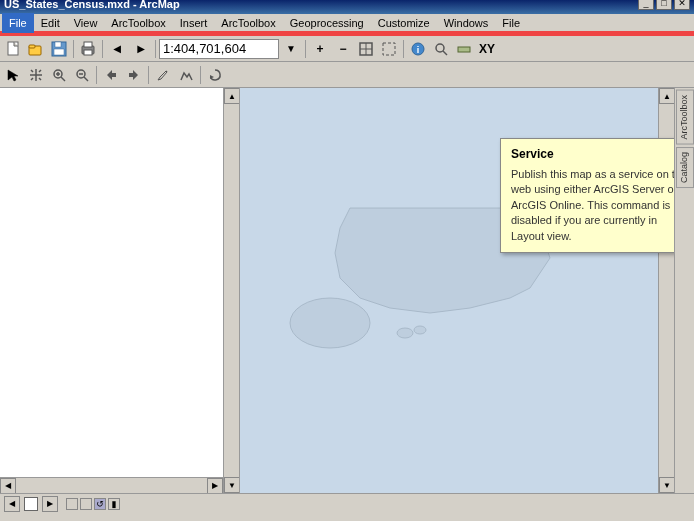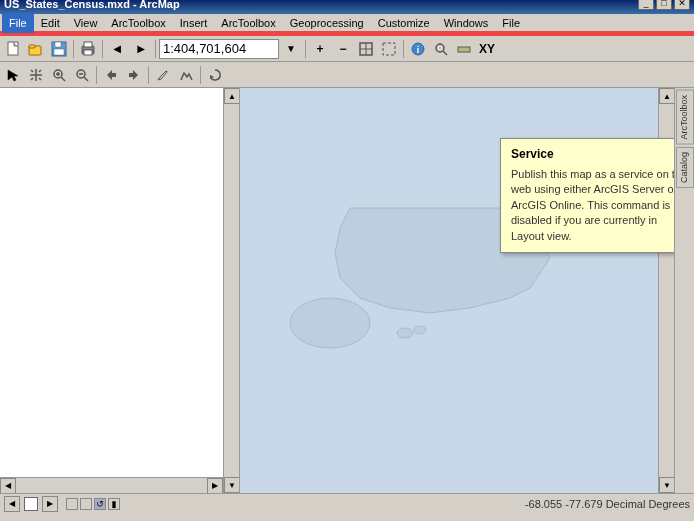--- a/index.html
+++ b/index.html
@@ -468,14 +468,13 @@
     <div class="h-scroll-btn">◀</div>
     <div style="width:14px; height:14px; background:white; border:1px solid #666; display:inline-block;"></div>
     <div class="h-scroll-btn">▶</div>
     <div style="display:flex;align-items:center;gap:2px;margin-left:4px;">
       <div style="width:12px;height:12px;border:1px solid #888;display:flex;align-items:center;justify-content:center;font-size:9px;cursor:pointer;"></div>
       <div style="width:12px;height:12px;border:1px solid #888;display:flex;align-items:center;justify-content:center;font-size:9px;cursor:pointer;"></div>
       <div style="width:12px;height:12px;border:1px solid #888;background:#aac;display:flex;align-items:center;justify-content:center;font-size:9px;cursor:pointer;">↺</div>
       <div style="width:12px;height:12px;border:1px solid #888;display:flex;align-items:center;justify-content:center;font-size:9px;cursor:pointer;">▮</div>
     </div>
   </div>
-  <div id="status-bar-right">-68.055  -77.679 Decimal Degrees</div>
 </div>
 
 </body></html>

